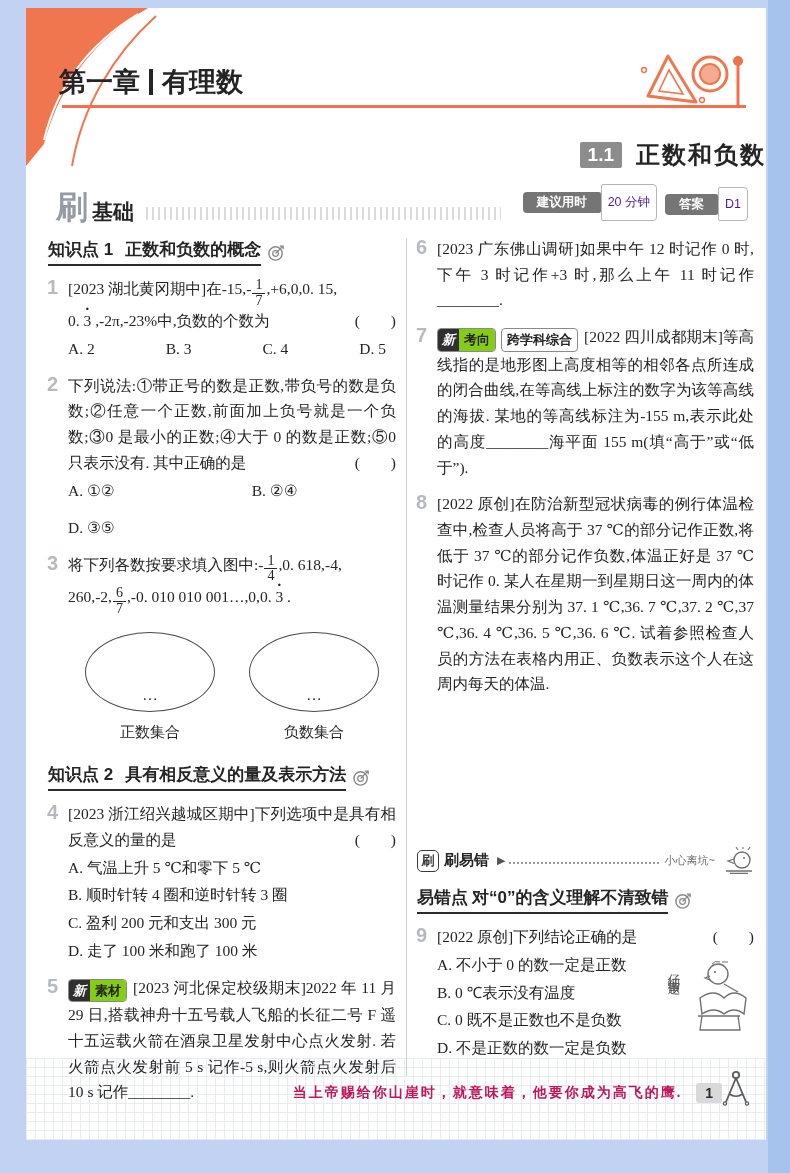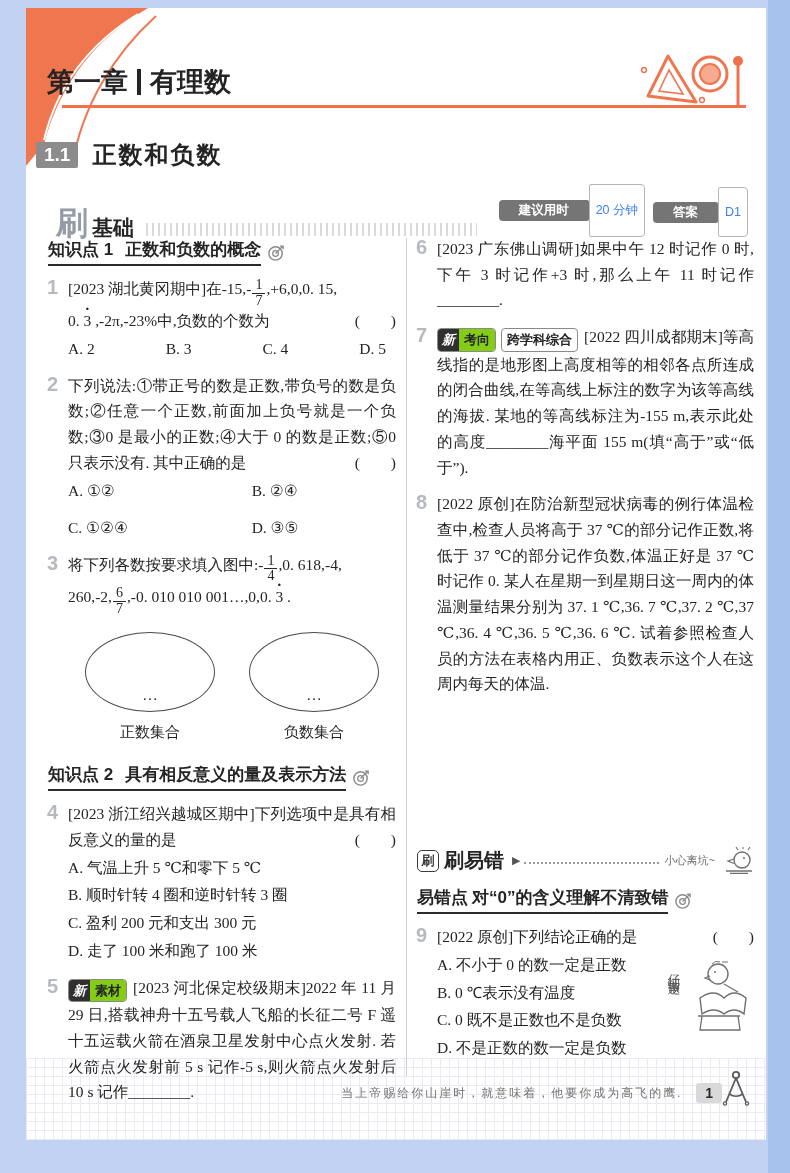--- a/index.html
+++ b/index.html
@@ -10,43 +10,43 @@
     color:#242424;
   }
   .right-strip{position:absolute;right:0;top:0;width:22px;height:100%;background:#a6c3ee;}
   .page{
     position:absolute;left:26px;top:8px;width:740px;height:1132px;
     background:#ffffff;overflow:hidden;
   }
   
   .wedge{position:absolute;left:0;top:0;}
   
-  .chapter-row{position:absolute;left:21px;top:56px;display:flex;align-items:center;
+  .chapter-row{position:absolute;left:33px;top:56px;display:flex;align-items:center;
     font-family:"Liberation Sans","DejaVu Sans",sans-serif;font-weight:bold;font-size:27px;color:#242424;z-index:3;}
   .chapter-bar{width:4px;height:26px;background:#242424;margin:0 9px;}
   .chapter-rule{position:absolute;left:36px;top:97px;width:684px;height:3px;background:#f0714a;z-index:2;}
   .drafting{position:absolute;left:612px;top:44px;z-index:2;}
   
-  .lesson{position:absolute;left:10px;top:131px;width:100%;text-align:left;z-index:2;}
+  .lesson{position:absolute;left:0;top:131px;width:100%;text-align:right;z-index:2;}
   .lesson-code{display:inline-block;background:#8c8c8c;color:#fff;
     font-family:"Liberation Sans","DejaVu Sans",sans-serif;font-weight:bold;font-size:19px;
     padding:2px 8px;border-radius:2px;margin-right:10px;vertical-align:middle;}
   .lesson-title{font-weight:bold;font-size:24px;vertical-align:middle;letter-spacing:2px;}
   
   .basic-bar{position:absolute;left:30px;top:176px;right:18px;display:flex;align-items:flex-end;z-index:2;}
   .brand-shua{font-family:"Liberation Sans","DejaVu Sans",sans-serif;font-weight:bold;
     font-size:32px;color:#959ba4;line-height:1;margin-right:4px;}
   .brand-label{font-family:"Liberation Sans","DejaVu Sans",sans-serif;font-weight:bold;
     font-size:21px;color:#242424;line-height:1.1;}
   .dotted-tex{flex:1;height:13px;margin:0 14px 3px 12px;
     background:repeating-linear-gradient(90deg,#dadada 0 2px,transparent 2px 6px);}
   .badge-pair{display:flex;align-items:center;margin-left:8px;margin-bottom:2px;
     font-family:"Liberation Sans","DejaVu Sans",sans-serif;font-size:12.5px;white-space:nowrap;}
-  .badge-dark{background:#757575;color:#fff;font-weight:bold;padding:2px 20px;border-radius:4px 2px 2px 4px;}
-  .badge-light{background:#fff;border:1px solid #b5b5b5;color:#3b82f6;padding:17px 6px;border-radius:2px 4px 4px 2px;}
+  .badge-dark{background:#757575;color:#fff;font-weight:bold;padding:2px 14px;border-radius:4px 2px 2px 4px;}
+  .badge-light{background:#fff;border:1px solid #b5b5b5;color:#4c1d95;padding:9px 6px;border-radius:2px 4px 4px 2px;}
   
   .columns{position:absolute;left:22px;right:12px;top:228px;bottom:64px;display:flex;z-index:2;}
   .col-left{width:348px;}
   .col-div{width:1px;background:#cfcfcf;margin:2px 10px 0 10px;}
   .col-right{flex:1;min-width:0;}
   
   .kp{margin:2px 0 10px 0;display:flex;align-items:center;}
   .kp-text{display:inline-block;border-bottom:2.5px solid #2b2b2b;padding-bottom:3px;
     font-family:"Liberation Sans","DejaVu Sans",sans-serif;font-weight:bold;font-size:17px;}
   .kp-text .kp-t2{margin-left:12px;text-align:center;}
@@ -76,39 +76,39 @@
     font-family:"Liberation Sans","DejaVu Sans",sans-serif;font-size:13px;font-weight:bold;}
   .tag-outline{display:inline-flex;align-items:stretch;border:1px solid #8a8a8a;border-radius:4px;overflow:hidden;}
   .tag-new{background:#303030;color:#fff;font-style:italic;padding:0 4px;display:flex;align-items:center;}
   .tag-rest{padding:0 5px;display:flex;align-items:center;color:#242424;background:#84cc16;}
   .tag-plain{border:1px solid #8a8a8a;border-radius:4px;padding:0 5px;margin-left:5px;background:#fff;color:#242424;}
   
   .ee-bar{display:flex;align-items:center;margin:26px 0 12px 0;}
   .ee-logo{width:20px;height:20px;border:1.6px solid #3a3a3a;border-radius:5px;
     display:flex;align-items:center;justify-content:center;
     font-family:"Liberation Sans","DejaVu Sans",sans-serif;font-size:13px;font-weight:bold;color:#3a3a3a;margin-right:5px;}
-  .ee-title{font-family:"Liberation Sans","DejaVu Sans",sans-serif;font-weight:bold;font-size:20px;}
+  .ee-title{font-family:"Liberation Sans","DejaVu Sans",sans-serif;font-weight:bold;font-size:15px;}
   .ee-arrow{color:#555;font-size:11px;margin:0 4px 0 8px;}
   .ee-dots{flex:1;border-top:2px dotted #9a9a9a;margin-top:4px;}
   .ee-note{font-size:11px;color:#6a6a6a;margin:0 3px 0 6px;white-space:nowrap;font-family:"Liberation Sans","DejaVu Sans",sans-serif;}
   .ep{display:flex;align-items:center;margin-bottom:10px;}
   .ep-text{display:inline-block;border-bottom:2.5px solid #2b2b2b;padding-bottom:3px;
     font-family:"Liberation Sans","DejaVu Sans",sans-serif;font-weight:bold;font-size:17px;}
   .ep-text .ep-t2{margin-left:4px;}
   .q9wrap{position:relative;}
   .q9-doodle{position:absolute;right:4px;top:34px;display:flex;align-items:flex-start;}
   .vtext{writing-mode:vertical-rl;font-size:12.5px;color:#555;letter-spacing:3px;margin-right:4px;margin-top:6px;
     font-family:"Liberation Sans","DejaVu Sans",sans-serif;}
   .q9 .choice-line{width:250px;font-family:Liberation Serif, serif;}
   
   .grid-strip{position:absolute;left:0;right:0;bottom:0;height:82px;z-index:1;
     background-image:linear-gradient(#e8ebf2 1px,transparent 1px),linear-gradient(90deg,#e8ebf2 1px,transparent 1px);
     background-size:9px 9px;}
   .footer{position:absolute;right:14px;bottom:24px;display:flex;align-items:center;z-index:2;}
-  .footer-quote{color:#737373;font-size:12px;letter-spacing:2px;margin-right:14px;}
+  .footer-quote{color:#be185d;font-size:14px;letter-spacing:2px;margin-right:14px;font-weight:bold;}
   .page-badge{background:#d9d9d9;color:#2b2b2b;font-family:"Liberation Sans","DejaVu Sans",sans-serif;
     font-weight:bold;font-size:14px;padding:2px 9px;border-radius:3px;margin-right:2px;}
   .compass{margin-left:-4px;margin-bottom:6px;}
   .ticon svg,.chick svg{display:block;}
 </style>
 </head>
 <body>
 
 <div class="right-strip"></div>
 
@@ -186,21 +186,20 @@
         </div>
       </div>
 
       <div class="q">
         <span class="q-no">2</span>
         <span>下列说法:①带正号的数是正数,带负号的数是负数;②任意一个正数,前面加上负号就是一个负数;③0 是最小的正数;④大于 0 的数是正数;⑤0 只表示没有. 其中正确的是</span>
         <span class="bracket">(　　)</span>
         <div class="choices-grid">
           <span>A. ①②</span>
           <span>B. ②④</span>
-          <span>C. ①②④</span>
           <span>D. ③⑤</span>
         </div>
       </div>
 
       <div class="q">
         <span class="q-no">3</span>
         <span>将下列各数按要求填入图中:-</span><span class="frac"><span class="fn">1</span><span class="fd">4</span></span><span>,0. 618,-4,</span><br>
         <span>260,-2,</span><span class="frac"><span class="fn">6</span><span class="fd">7</span></span><span>,-0. 010 010 001…,0,0. </span><span class="rd">3</span><span> .</span>
         <div class="sets">
           <div class="set-box">

